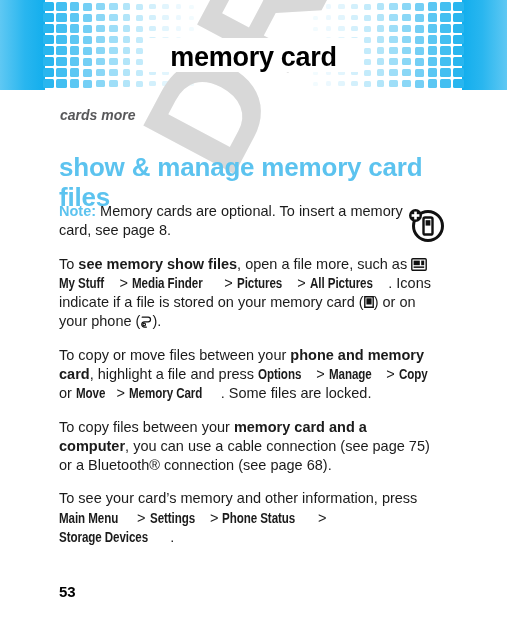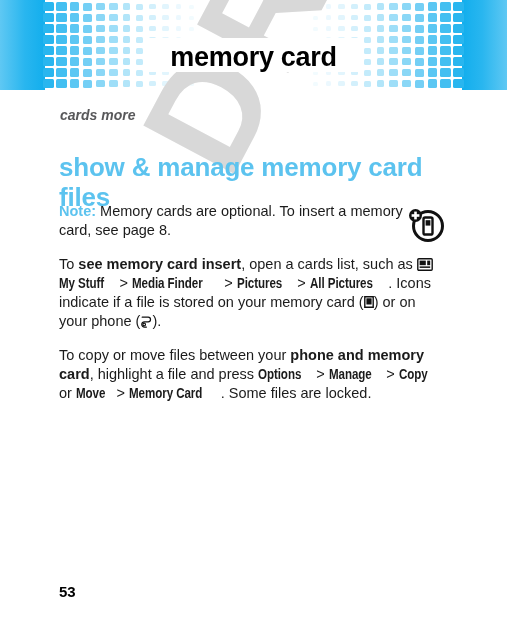--- a/index.html
+++ b/index.html
@@ -352,37 +352,43 @@
     </svg>
   </div>
 
   <div id="body-col">
 
     <p class="tight">
       <span class="note">Note:</span><span> Memory cards are optional. To insert a memory card, see page 8.</span>
     </p>
 
     <p>
-      <span>To </span><b>see memory card insert</b><span>, open a cards list, such as </span><span class="ico ico-mystuff"><svg width="16" height="13" viewBox="0 0 16 13" xmlns="http://www.w3.org/2000/svg">
+      <span>To </span><b>see memory show files</b><span>, open a file more, such as </span><span class="ico ico-mystuff"><svg width="16" height="13" viewBox="0 0 16 13" xmlns="http://www.w3.org/2000/svg">
             <rect x="0.8" y="0.8" width="14.4" height="11.4" rx="1" fill="none" stroke="#111" stroke-width="1.4"></rect>
             <rect x="2.6" y="2.6" width="6.2" height="4.6" fill="#111"></rect>
             <rect x="2.6" y="8.4" width="10.6" height="1.5" fill="#111"></rect>
             <rect x="10.2" y="2.6" width="3" height="4.6" fill="#111"></rect>
           </svg></span><span class="mk">My Stuff</span><span class="gt"> &gt; </span><span class="mk">Media Finder</span><span class="gt"> &gt; </span><span class="mk">Pictures</span><span class="gt"> &gt; </span><span class="mk">All Pictures</span><span>. Icons indicate if a file is stored on your memory card (</span><span class="ico ico-card"><svg width="10" height="12" viewBox="0 0 10 12" xmlns="http://www.w3.org/2000/svg">
             <path d="M0.8 0.8 H9.2 V11.2 H0.8 Z" fill="none" stroke="#111" stroke-width="1.4"></path>
             <rect x="2.4" y="2.3" width="5.2" height="6.2" fill="#111"></rect>
           </svg></span><span>) or on your phone (</span><span class="ico ico-phone"><svg width="12" height="12" viewBox="0 0 12 12" xmlns="http://www.w3.org/2000/svg">
             <path d="M2.2 1.2 L8.2 1.2 A2.3 2.3 0 0 1 8.2 5.8 L4.4 5.8 A2.6 2.6 0 1 0 4.4 11 L6.4 11" fill="none" stroke="#111" stroke-width="1.25" stroke-linecap="round" stroke-linejoin="round"></path>
             <circle cx="4.2" cy="8.4" r="1.3" fill="none" stroke="#111" stroke-width="1.1"></circle>
           </svg></span><span>).</span>
     </p>
 
     <p>
       <span>To copy or move files between your </span><b>phone and memory card</b><span>, highlight a file and press </span><span class="mk">Options</span><span class="gt"> &gt; </span><span class="mk">Manage</span><span class="gt"> &gt; </span><span class="mk">Copy</span><span> or </span><span class="mk">Move</span><span class="gt"> &gt; </span><span class="mk">Memory Card</span><span>. Some files are locked.</span>
     </p>
 
-
+    <p>
+      <span>To copy files between your </span><b>memory card and a computer</b><span>, you can use a cable connection (see page 75) or a Bluetooth® connection (see page 68).</span>
+    </p>
+
+    <p>
+      <span>To see your card’s memory and other information, press </span><span class="mk">Main Menu</span><span class="gt"> &gt; </span><span class="mk">Settings</span><span class="gt"> &gt; </span><span class="mk">Phone Status</span><span class="gt"> &gt; </span><span class="mk">Storage Devices</span><span>.</span>
+    </p>
 
 
   </div>
 
   <div id="page-number">53</div>
 </div>
 
 </body></html>

